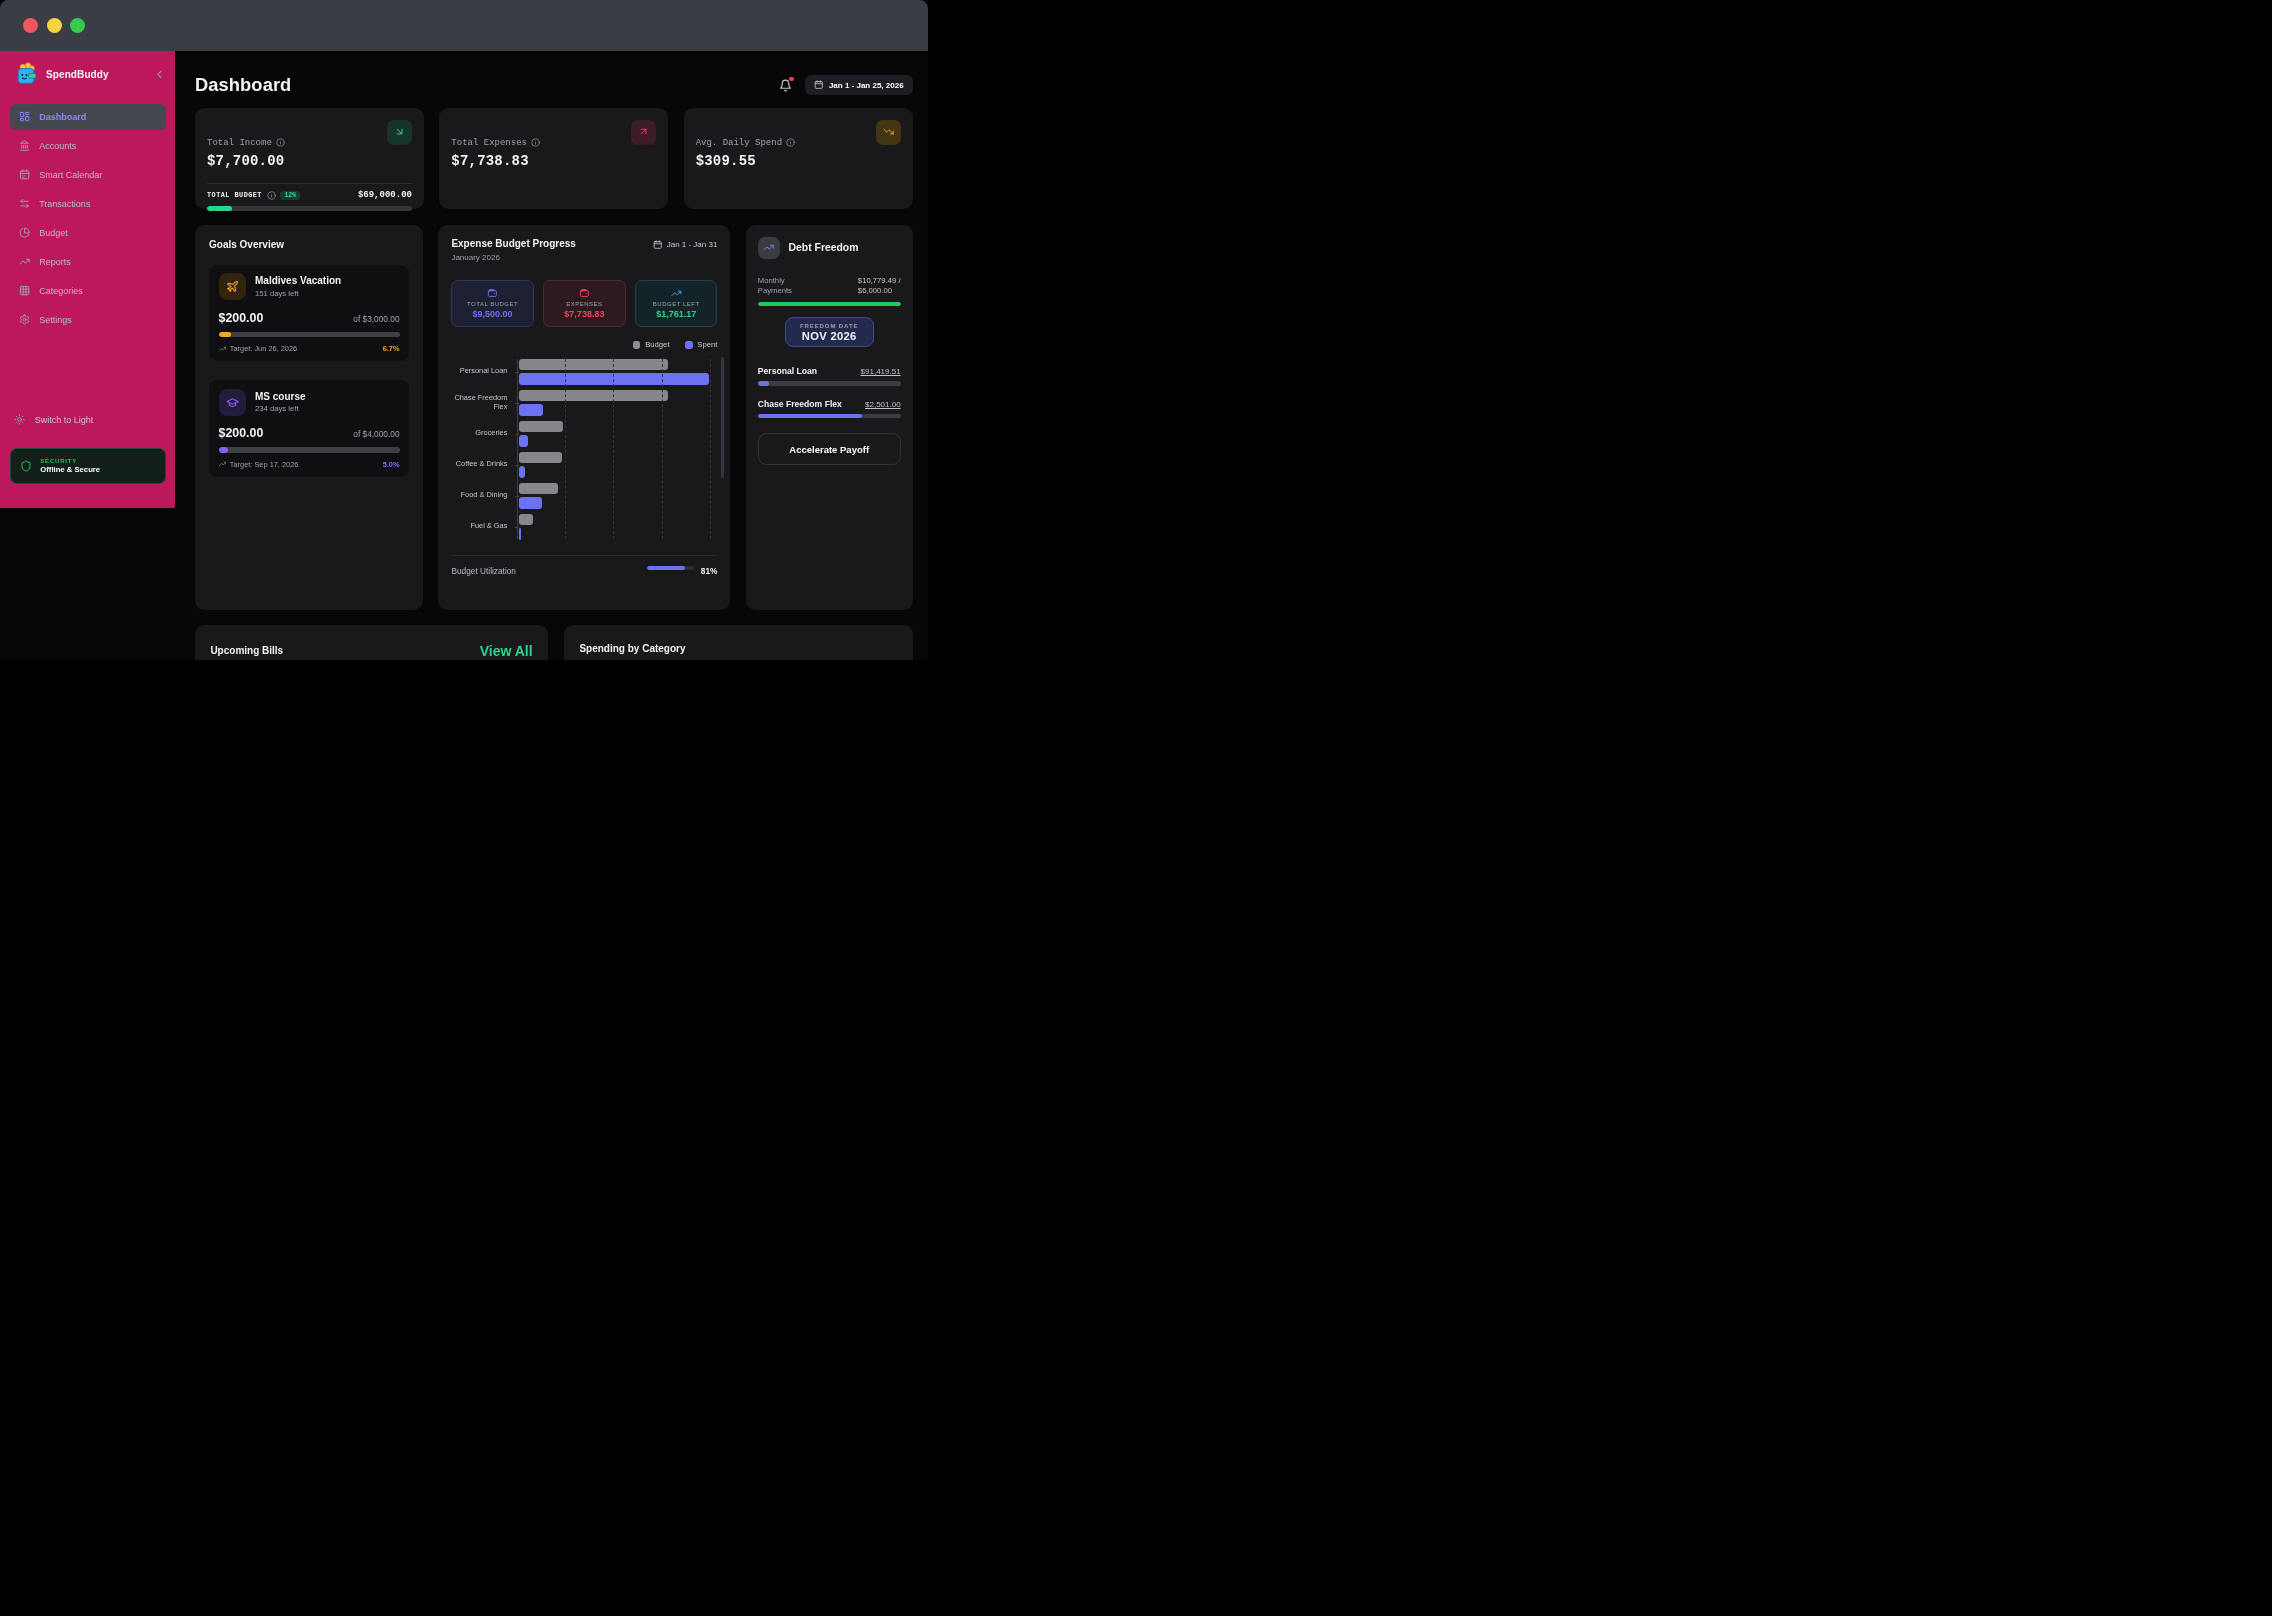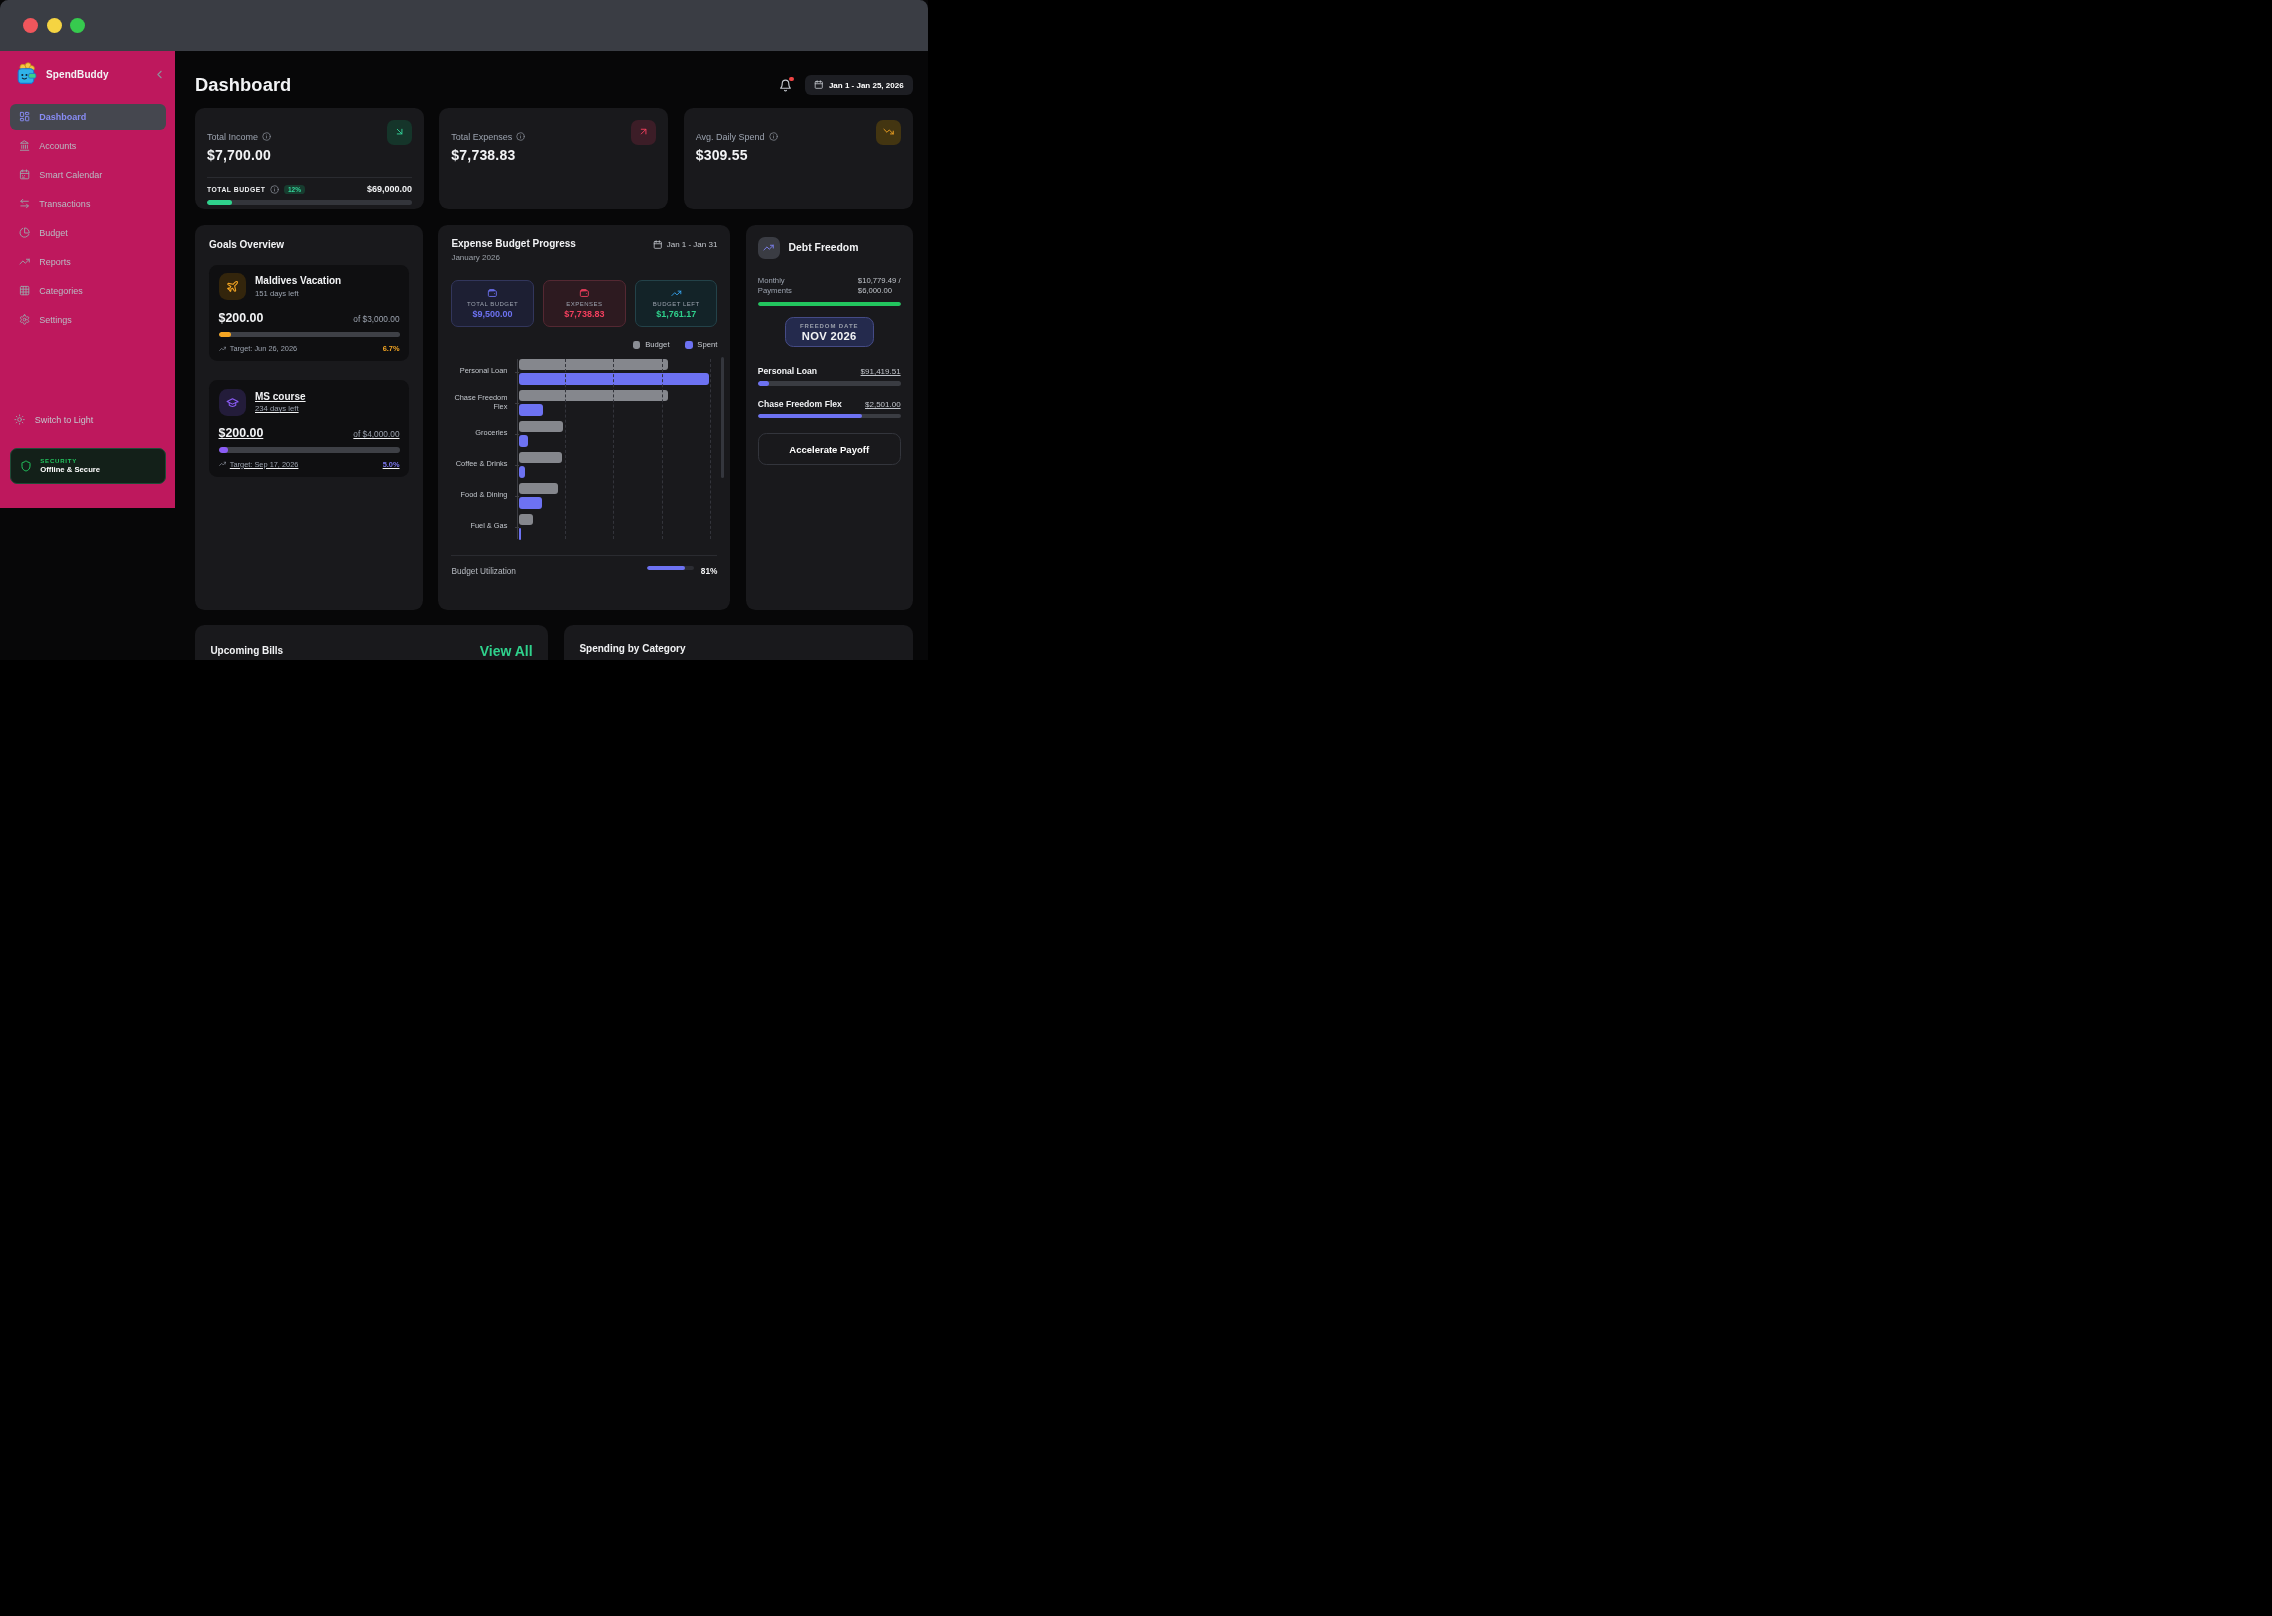--- a/index.html
+++ b/index.html
@@ -37,21 +37,21 @@
   .header-right { margin-left:auto; display:flex; align-items:center; gap:13px; }
   .bell { position:relative; width:13px; height:13px; color:#c8ccd2; cursor:pointer; display:flex; }
   .bell-dot { position:absolute; top:-1.8px; right:-1.8px; width:4.7px; height:4.7px; border-radius:50%; background:#ef4444; }
   .date-btn { display:flex; align-items:center; gap:5.3px; background:#1d1e23; border-radius:6px; padding:5.3px 9px; font-size:8px; font-weight:bold; color:#fff; cursor:pointer; }
   .date-btn .ic { width:9.5px; height:9.5px; color:#c8ccd2; display:flex; }
 
   .card { background:#19191c; border-radius:9.5px; }
 
   
   .stats-row { display:flex; gap:15.4px; height:101px; margin-bottom:16px; }
-  .stat-card { flex:1; padding:22px 12px; position:relative; }
+  .stat-card { flex:1; padding:28px 12px; position:relative;font-family:Liberation Mono, monospace; }
   .stat-label-row { display:flex; align-items:center; gap:4.1px; color:#9ca3af; font-size:9px; margin-top:2.4px; }
   .info { width:9px; height:9px; color:#8a8f98; display:flex; }
   .stat-value { font-size:14px; font-weight:bold; margin-top:5.3px; letter-spacing:0.2px; }
   .stat-icbtn { position:absolute; top:12px; right:12px; width:25px; height:25px; border-radius:7px; display:flex; align-items:center; justify-content:center; cursor:pointer; }
   .stat-icbtn .ic { width:11.2px; height:11.2px; display:flex; }
   .icbtn-green { background:#15352a; color:#34d399; }
   .icbtn-red { background:#3c1d27; color:#f43f5e; }
   .icbtn-amber { background:#433511; color:#f5a524; }
   .stat-divider { border-top:0.6px solid #2a2b30; margin-top:14px; }
   .tb-row { display:flex; align-items:center; gap:4.7px; margin-top:6px; }
@@ -64,21 +64,21 @@
   .fill-green { background:#2fd18c; } .fill-amber { background:#f5a623; } .fill-violet { background:#8b5cf6; }
   .fill-purple { background:#6d72f2; } .fill-bgreen { background:#22c55e; }
 
   
   .mid-row { display:flex; gap:15.4px; height:385px; margin-bottom:15.4px; }
 
   
   .goals-card { width:228px; padding:14px; }
   .card-title { font-size:10px; font-weight:bold; }
   .goal-tile { background:#0f0f11; border-radius:8.3px; padding:8.3px 9.5px; margin-top:15.4px; }
-  .goal-tile + .goal-tile { margin-top:19px;text-decoration:underline; }
+  .goal-tile + .goal-tile { margin-top:19px; }
   .goal-head { display:flex; align-items:center; }
   .goal-ic { width:27px; height:27px; border-radius:8.3px; display:flex; align-items:center; justify-content:center; margin-right:9.5px; }
   .goal-ic .ic { width:13px; height:13px; display:flex; }
   .gic-amber { background:#33250c; color:#f5a623; }
   .gic-violet { background:#231c3a; color:#8b5cf6; }
   .goal-name { font-size:10px; font-weight:bold; }
   .goal-days { font-size:7.7px; color:#9ca3af; margin-top:2.4px; }
   .goal-amount-row { display:flex; align-items:baseline; margin-top:10.7px; }
   .goal-saved { font-size:12.4px; font-weight:bold; }
   .goal-of { margin-left:auto; font-size:8.3px; color:#9ca3af; }

